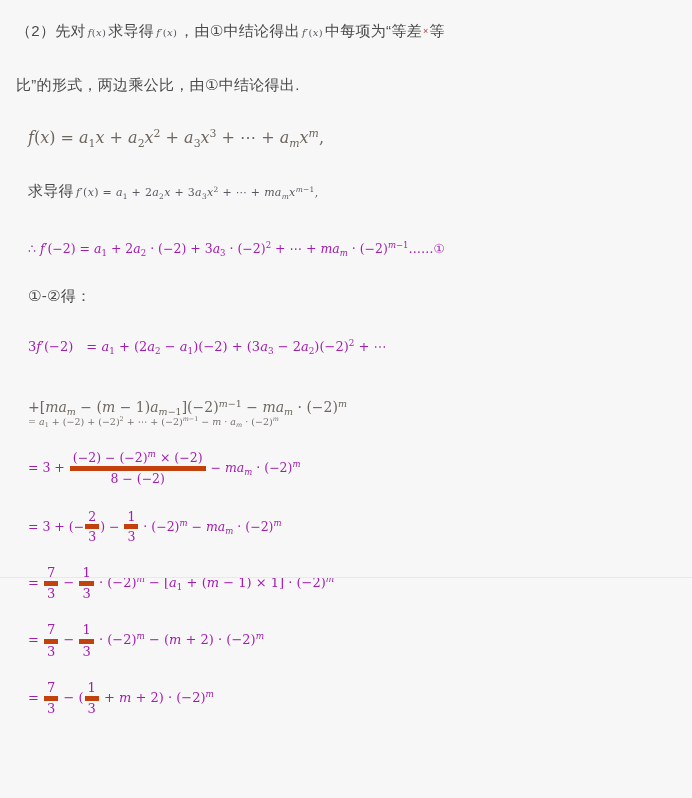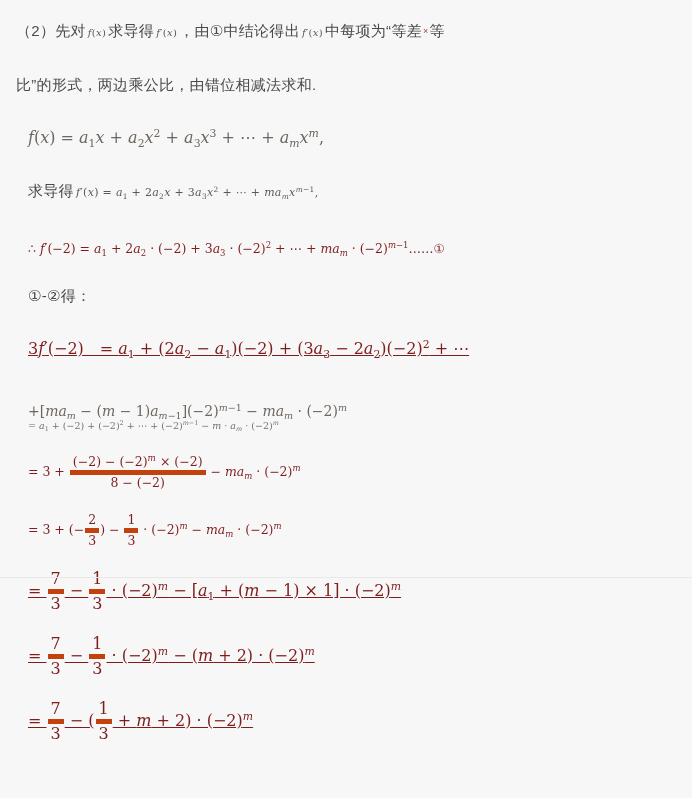--- a/index.html
+++ b/index.html
@@ -19,24 +19,24 @@
   .imath{
     font-family:"DejaVu Serif","Liberation Serif",serif;
     color:#5b5660;font-size:10px;padding:0 2px;white-space:nowrap;
   }
   .para.derive .imath{font-size:11px;margin-top:32px;}
   .imath i,.math-row i{font-style:italic;}
   .times-red{color:#b5413a;font-size:9px;vertical-align:2px;padding:0 1px;}
   
   .math-row{
     font-family:"DejaVu Serif","Liberation Serif",serif;
-    color:#7f1d1d;padding-left:12px;white-space:nowrap;line-height:1.25;
+    color:#a21caf;padding-left:12px;white-space:nowrap;line-height:1.25;
   }
   .m-lg{font-size:12.5px;}
-  .m-md{font-size:16px;text-decoration:underline;}
+  .m-md{font-size:13px;}
   .m-sm{font-size:16px;color:#6e675f;}
   .m-sm2{font-size:14px;color:#6e675f;}
   .m-sm3{font-size:9.5px;color:#77706a;}
   .math-row sub,.math-row sup,.imath sub,.imath sup{
     font-size:68%;line-height:0;
   }
   .math-row sub,.imath sub{vertical-align:-0.35em;}
   .math-row sup,.imath sup{vertical-align:0.55em;}
   .frac{
     display:inline-block;vertical-align:middle;text-align:center;
@@ -50,21 +50,21 @@
   }
 </style>
 </head>
 <body>
 
 <div class="doc">
   <div class="rows">
 
     <p class="para" style="margin:4px 0 0 0;"><span class="cn-seg">（2）先对</span><span class="imath"><i>f</i>(<i>x</i>)</span><span class="cn-seg">求导得</span><span class="imath"><i>f</i>′(<i>x</i>)</span><span class="cn-seg">，由①中结论得出</span><span class="imath"><i>f</i>′(<i>x</i>)</span><span class="cn-seg">中每项为“等差</span><span class="times-red">×</span><span class="cn-seg">等</span></p>
 
-    <p class="para" style="margin:32px 0 0 0;">比”的形式，两边乘公比，由错位相减法求和.</p>
+    <p class="para" style="margin:32px 0 0 0;">比”的形式，两边乘公比，由①中结论得出.</p>
 
     <div class="math-row m-sm" style="margin-top:32px;"><i>f</i>(<i>x</i>) = <i>a</i><sub>1</sub><i>x</i> + <i>a</i><sub>2</sub><i>x</i><sup>2</sup> + <i>a</i><sub>3</sub><i>x</i><sup>3</sup> + ⋯ + <i>a</i><sub><i>m</i></sub><i>x</i><sup><i>m</i></sup>,</div>
 
     <p class="para derive indent" style="margin:32px 0 0 0;"><span class="cn-seg">求导得</span><span class="imath"><i>f</i>′(<i>x</i>) = <i>a</i><sub>1</sub> + 2<i>a</i><sub>2</sub><i>x</i> + 3<i>a</i><sub>3</sub><i>x</i><sup>2</sup> + ⋯ + <i>ma</i><sub><i>m</i></sub><i>x</i><sup><i>m</i>−1</sup>,</span></p>
 
     <div class="math-row m-lg" style="margin-top:40px;">∴ <i>f</i>′(−2) = <i>a</i><sub>1</sub> + 2<i>a</i><sub>2</sub> · (−2) + 3<i>a</i><sub>3</sub> · (−2)<sup>2</sup> + ⋯ + <i>ma</i><sub><i>m</i></sub> · (−2)<sup><i>m</i>−1</sup>……①</div>
 
 
     <p class="para indent" style="margin:28px 0 0 0;">①-②得：</p>
 

